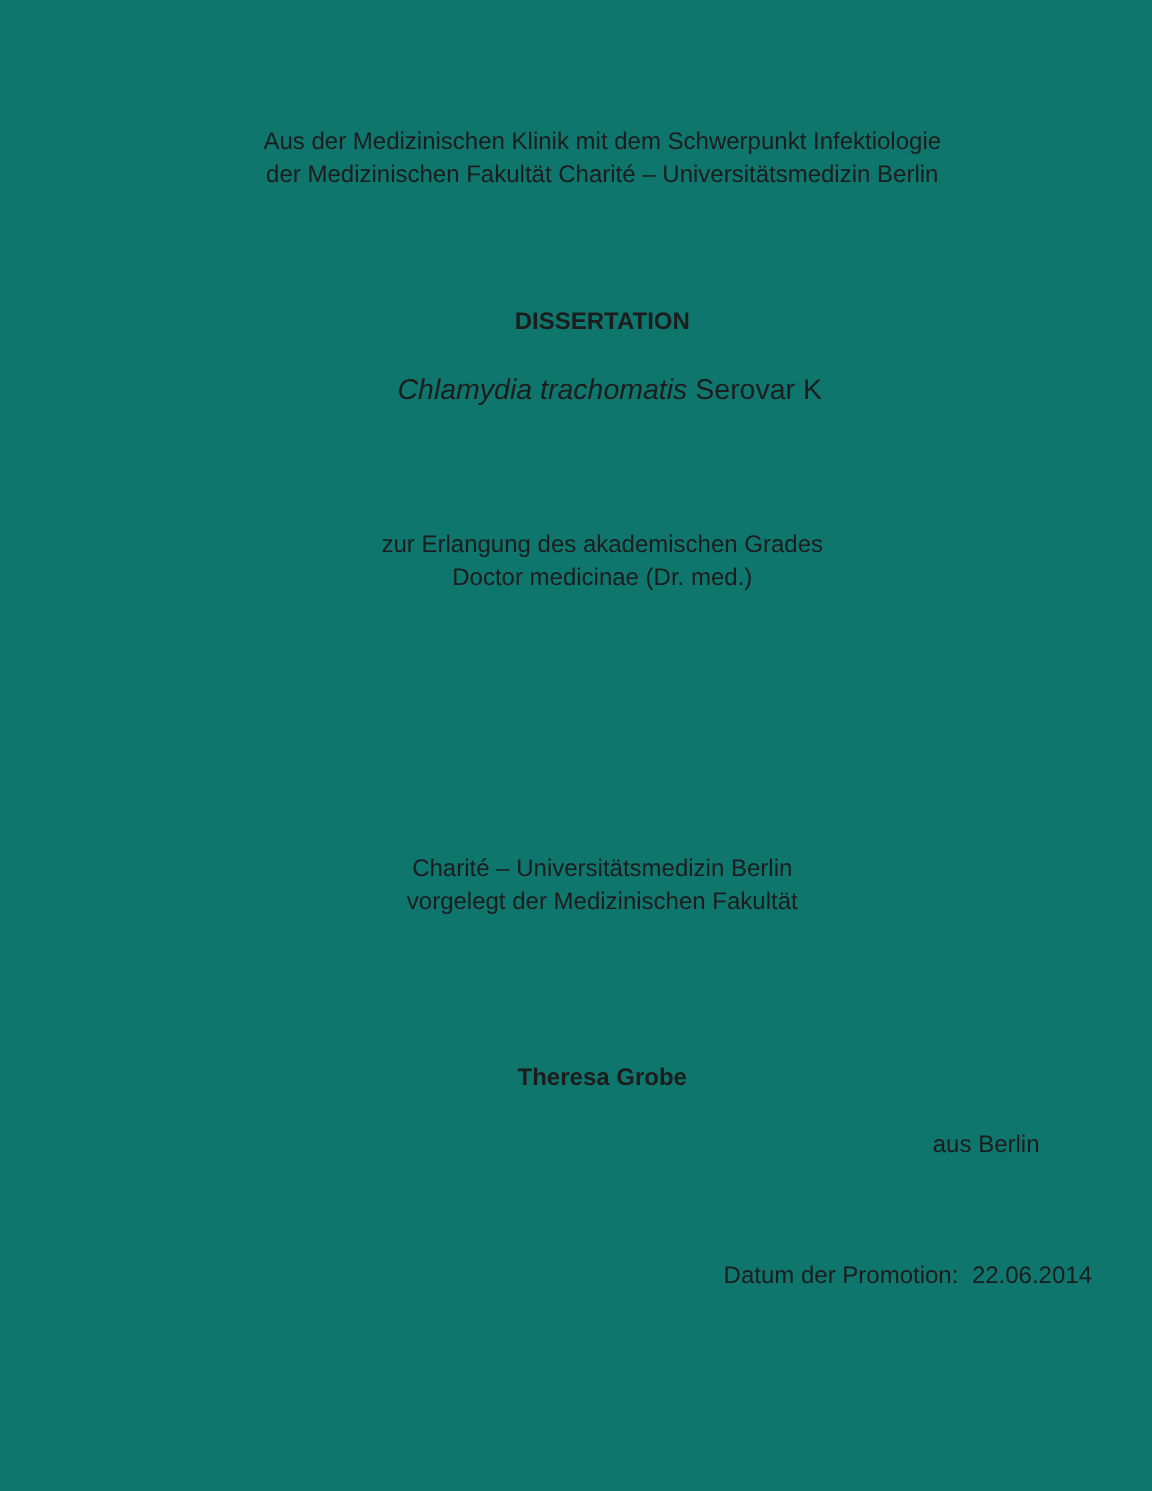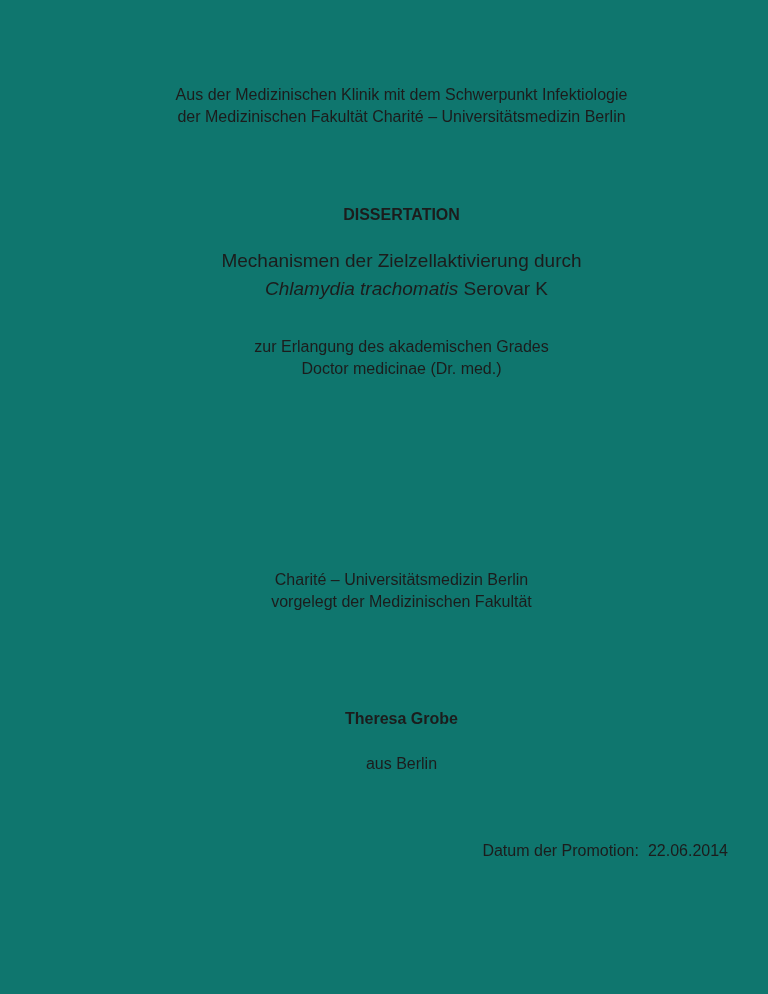--- a/index.html
+++ b/index.html
@@ -23,25 +23,25 @@
     right: 75px;
     text-align: center;
     font-size: 16px;
     line-height: 22px;
     white-space: nowrap;
   }
   .affiliation   { top: 84px; }
   .dissertation  { top: 204px; font-weight: bold; }
   .title-block   { top: 247px; font-size: 19px; line-height: 28px; }
   .title-italic  { font-style: italic; margin-left: 10px; }
-  .degree        { top: 336px; }
+  .degree        { top: 353px; }
   .submission    { top: 569px; }
   .von-line      { top: 659px; }
   .author-line   { top: 708px; font-weight: bold; }
-  .origin-line   { top: 753px; }
+  .origin-line   { top: 753px; text-align: right; }
   .promotion-line {
     position: absolute;
     top: 840px;
     left: 110px;
     right: 40px;
     text-align: right;
     font-size: 16px;
     line-height: 22px;
     white-space: nowrap;
   }
@@ -53,21 +53,20 @@
 <div class="page">
 
   <div class="block affiliation">
     <div>Aus der Medizinischen Klinik mit dem Schwerpunkt Infektiologie</div>
     <div>der Medizinischen Fakultät Charité – Universitätsmedizin Berlin</div>
   </div>
 
   <div class="block dissertation">DISSERTATION</div>
 
   <div class="block title-block">
-    <div>Mechanismen der Zielzellaktivierung durch</div>
     <div><span class="title-italic">Chlamydia trachomatis</span><span> Serovar K</span></div>
   </div>
 
   <div class="block degree">
     <div>zur Erlangung des akademischen Grades</div>
     <div>Doctor medicinae (Dr. med.)</div>
   </div>
 
   <div class="block submission">
     <div>Charité – Universitätsmedizin Berlin</div>

